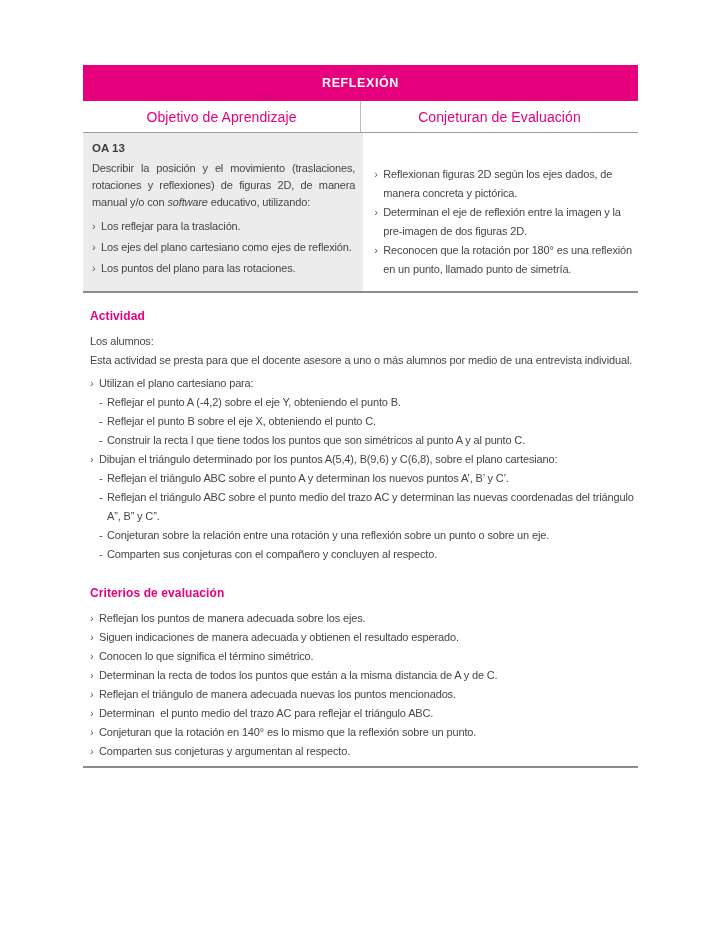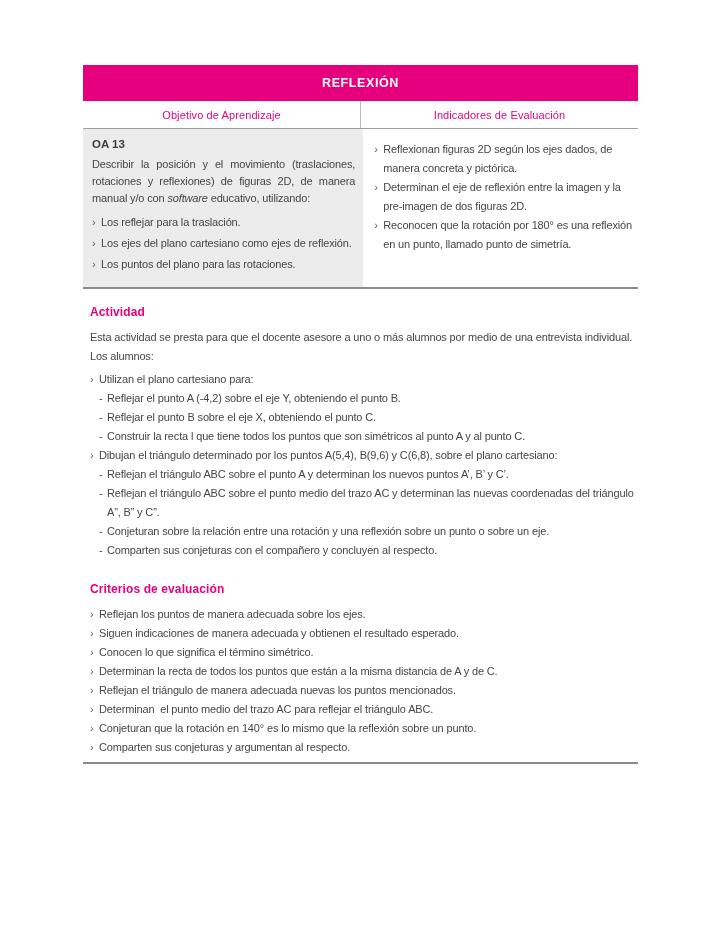--- a/index.html
+++ b/index.html
@@ -13,24 +13,24 @@
 
   
   .title-bar {
     height:36px; background:#e6007e; color:#ffffff;
     display:flex; align-items:center; justify-content:center;
     font-size:12.5px; font-weight:bold; letter-spacing:0.6px;
   }
   .header-row { display:flex; border-bottom:1px solid #9d9d9d; background:#ffffff; }
   .header-cell {
     flex:1; text-align:center; padding:8px 4px 7px;
-    color:#e6007e; font-size:11px; letter-spacing:0.1px;
+    color:#e6007e; font-size:14px; letter-spacing:0.1px;
   }
   .header-cell.left { border-right:1px solid #bdbdbd; }
-  .content-row { display:flex; border-bottom:2px solid #8c8c8c; align-items:flex-start; }
+  .content-row { display:flex; border-bottom:2px solid #8c8c8c; align-items:flex-end; }
   .cell-left  { width:50.5%; background:#ececec; padding:9px 8px 12px 9px; }
   .cell-right { width:49.5%; background:#ffffff; padding:11px 2px 12px 11px; }
 
   .oa-code { font-size:11.5px; font-weight:bold; margin-bottom:6px; color:#3b3d3f; }
   .oa-desc {
     font-size:11px; line-height:17px; text-align:justify;
     letter-spacing:-0.15px; color:#44464a;
   }
   .oa-desc .it { font-style:italic; }
   .oa-bullets { margin-top:5px; }
@@ -59,21 +59,21 @@
 </head>
 <body>
 
 <div class="page">
 
   <div>
     <div class="title-bar">REFLEXIÓN</div>
 
     <div class="header-row">
       <div class="header-cell left">Objetivo de Aprendizaje</div>
-      <div class="header-cell">Indicadores de Evaluación</div>
+      <div class="header-cell">Conjeturan de Evaluación</div>
     </div>
 
     <div class="content-row">
       <div class="cell-left">
         <div class="oa-code">OA 13</div>
         <div class="oa-desc"><span>Describir la posición y el movimiento (traslaciones, rotaciones y reflexiones) de figuras 2D, de manera manual y/o con </span><span class="it">software</span><span> educativo, utilizando:</span></div>
         <div class="oa-bullets">
           <div class="li">
             <span class="mk">›</span>
             <span class="tx">Los reflejar para la traslación.</span>
@@ -103,22 +103,22 @@
           <span class="tx">Reconocen que la rotación por 180° es una reflexión en un punto, llamado punto de simetría.</span>
         </div>
       </div>
     </div>
   </div>
 
   <div class="main">
 
     <div class="section-activity">
       <div class="sec-heading">Actividad</div>
+      <p class="para">Los alumnos:</p>
       <p class="para">Esta actividad se presta para que el docente asesore a uno o más alumnos por medio de una entrevista individual.</p>
-      <p class="para">Los alumnos:</p>
 
       <div class="task-list">
 
         <div class="li">
           <span class="mk">›</span>
           <span class="tx">Utilizan el plano cartesiano para:</span>
         </div>
         <div class="li sub">
           <span class="mk">-</span>
           <span class="tx">Reflejar el punto A (-4,2) sobre el eje Y, obteniendo el punto B.</span>

